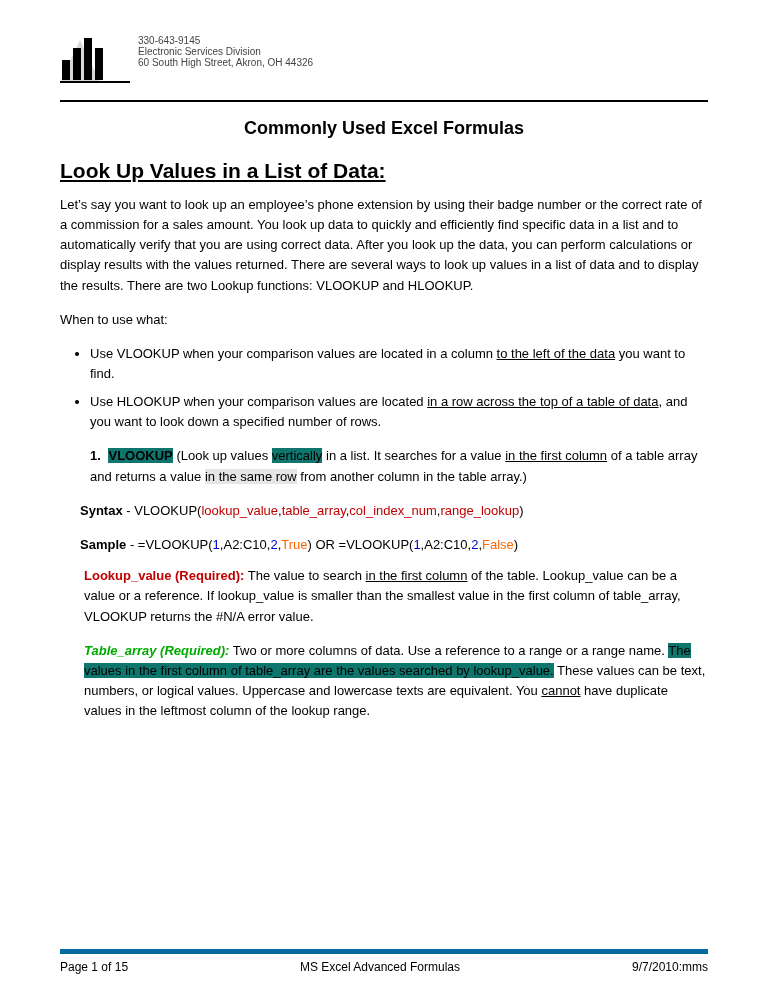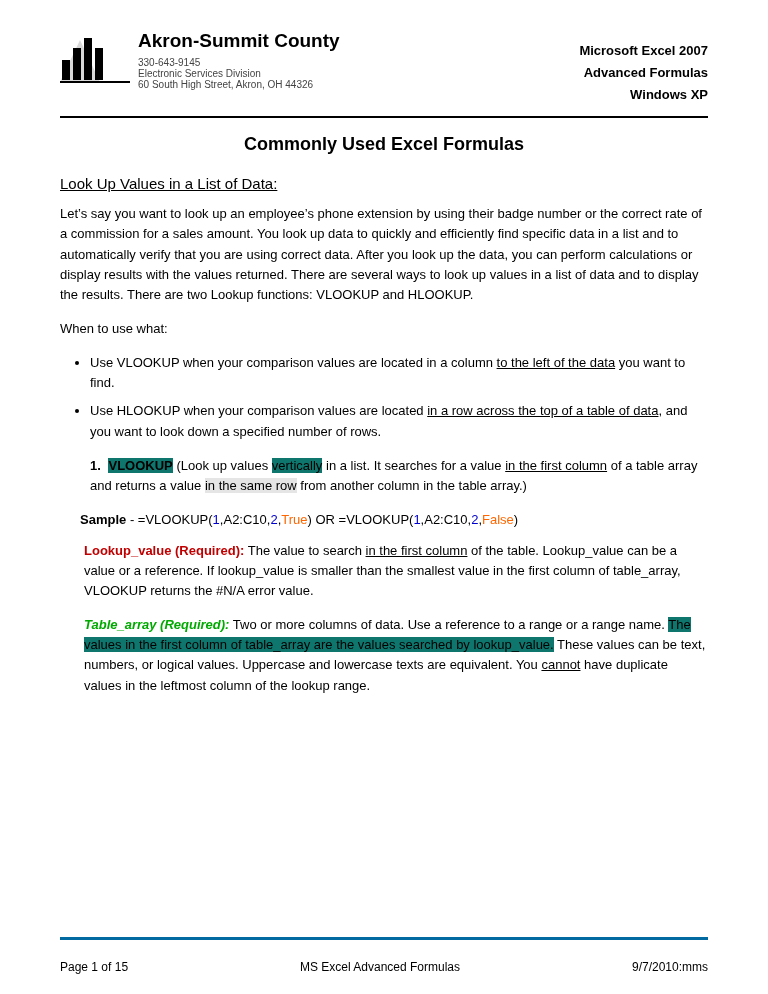--- a/index.html
+++ b/index.html
@@ -50,22 +50,22 @@
       border-top: 2px solid #000;
       margin: 10px 0 16px 0;
     }
     .page-title {
       text-align: center;
       font-size: 18px;
       font-weight: bold;
       margin-bottom: 20px;
     }
     .section-heading {
-      font-size: 15px;
-      font-weight: normal;
+      font-size: 21px;
+      font-weight: bold;
       margin-bottom: 12px;
       text-decoration: underline;
     }
     .body-text {
       font-size: 13px;
       line-height: 1.55;
       margin-bottom: 14px;
     }
     .bullet-list {
       margin: 0 0 14px 30px;
@@ -116,22 +116,22 @@
       margin-left: 24px;
     }
     .footer {
       position: absolute;
       bottom: 20px;
       left: 60px;
       right: 60px;
       display: flex;
       justify-content: space-between;
       font-size: 12px;
-      border-top: 3px solid #0369a1;
-      padding-top: 20px;
+      border-top: 5px solid #0369a1;
+      padding-top: 6px;
       align-items: flex-end;
     }
   </style>
 </head>
 <body>
 
 <div class="page">
 
   <div class="header">
     <div class="logo-section">
@@ -142,30 +142,24 @@
         <rect x="13" y="18" width="8" height="32" fill="#000"></rect>
         <rect x="24" y="8" width="8" height="42" fill="#000"></rect>
         <rect x="35" y="18" width="8" height="32" fill="#000"></rect>
 
         <polygon points="0,52 20,10 40,52" fill="#000" opacity="0.15"></polygon>
 
         <line x1="0" y1="52" x2="70" y2="52" stroke="#000" stroke-width="2"></line>
 
       </svg>
       <div class="logo-text-block">
-        <div style="font-size:19px;font-weight:bold;line-height:1.15;">Akron-Summit County</div>
         <div style="font-size:10px;color:#444;margin-top:5px;">330-643-9145</div>
         <div style="font-size:10px;color:#444;">Electronic Services Division</div>
         <div style="font-size:10px;color:#444;">60 South High Street, Akron, OH 44326</div>
       </div>
-    </div>
-    <div class="header-right">
-      <div>Microsoft Excel 2007</div>
-      <div>Advanced Formulas</div>
-      <div>Windows XP</div>
     </div>
   </div>
 
   <hr class="divider">
 
   <div class="page-title">Commonly Used Excel Formulas</div>
 
   <div class="section-heading">Look Up Values in a List of Data:</div>
 
   <p class="body-text">Let’s say you want to look up an employee’s phone extension by using their badge number or the correct rate of a commission for a sales amount. You look up data to quickly and efficiently find specific data in a list and to automatically verify that you are using correct data. After you look up the data, you can perform calculations or display results with the values returned. There are several ways to look up values in a list of data and to display the results.  There are two Lookup functions:   VLOOKUP and HLOOKUP.</p>
@@ -188,20 +182,25 @@
       <span> (Look up values </span>
       <span class="highlight-yellow">vertically</span>
       <span> in a list.  It searches for a value </span>
       <span class="underline">in the first column</span>
       <span> of a table array and returns a value </span>
       <span class="highlight-green">in the same row</span>
       <span> from another column in the table array.)</span>
     </li>
   </ol>
 
+  <div class="syntax-line">
+    <span class="syntax-label">Syntax</span>
+    <span> - </span>
+    <span>VLOOKUP(</span><span class="color-red">lookup_value</span><span>,</span><span class="color-red">table_array</span><span>,</span><span class="color-red">col_index_num</span><span>,</span><span class="color-red">range_lookup</span><span>)</span>
+  </div>
 
   <div class="sample-line">
     <span class="syntax-label">Sample</span>
     <span> -  </span>
     <span>=VLOOKUP(</span><span class="color-blue">1</span><span>,A2:C10,</span><span class="color-blue">2</span><span>,</span><span class="color-orange">True</span><span>)  OR   =VLOOKUP(</span><span class="color-blue">1</span><span>,A2:C10,</span><span class="color-blue">2</span><span>,</span><span class="color-orange">False</span><span>)</span>
   </div>
 
   <div class="param-block">
     <p class="body-text">
       <span class="color-red bold">Lookup_value (Required):</span>

